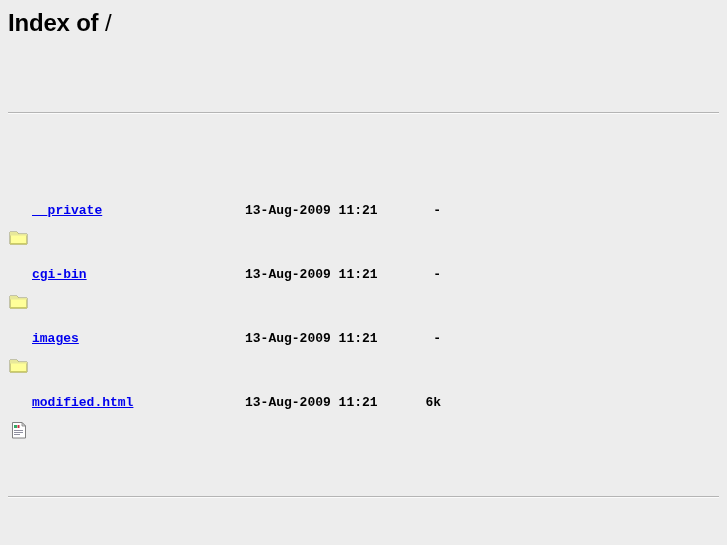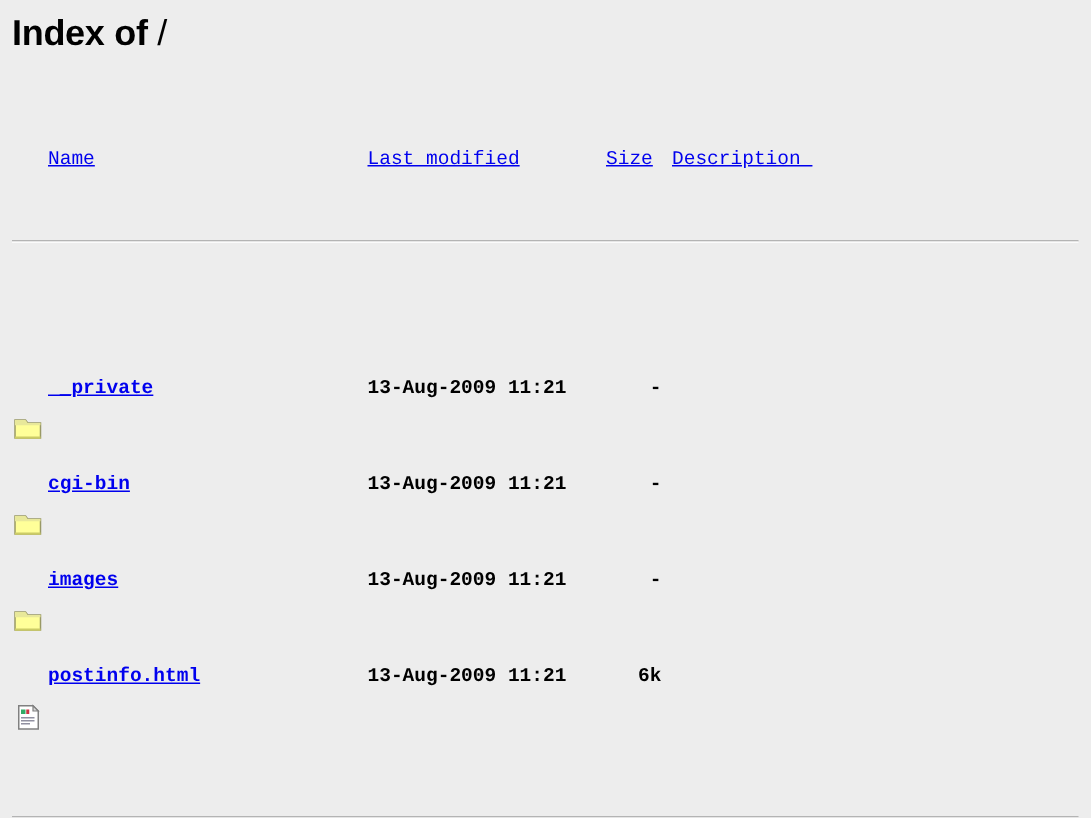--- a/index.html
+++ b/index.html
@@ -117,26 +117,20 @@
 <body>
 
 <div class="page">
 
   <h1 class="page-title"><span>Index of</span>
     <span class="slash">/</span>
   </h1>
 
   <div class="listing">
 
-    <div class="listing-header">
-      <a class="col-link hdr-name" href="#">Name</a>
-      <a class="col-link hdr-mod" href="#">Last modified</a>
-      <a class="col-link hdr-size" href="#">Size</a>
-      <a class="col-link hdr-desc" href="#">Description </a>
-    </div>
 
     <hr class="rule rule-top">
 
     <div class="rows">
 
       <div class="row">
         <span class="icon">
           <svg width="20" height="20" viewBox="0 0 20 20">
             <path d="M1 4 L8 4 L9.5 6 L18 6 L18 16 L1 16 Z" fill="#ffff99" stroke="#999966" stroke-width="1"></path>
             <path d="M1 4 L8 4 L9.5 6 L18 6 L18 7.5 L1 7.5 Z" fill="#e8e89a" stroke="none"></path>
@@ -182,21 +176,21 @@
           <svg width="20" height="20" viewBox="0 0 20 20">
             <path d="M3.5 2.5 L13 2.5 L16.5 6 L16.5 18 L3.5 18 Z" fill="#ffffff" stroke="#808080" stroke-width="1"></path>
             <path d="M13 2.5 L13 6 L16.5 6 Z" fill="#d9d9d9" stroke="#808080" stroke-width="0.8"></path>
             <rect x="5" y="5" width="3" height="3" fill="#33aa66"></rect>
             <rect x="8.5" y="5" width="2" height="3" fill="#cc3344"></rect>
             <rect x="5" y="10" width="9" height="1" fill="#9090a0"></rect>
             <rect x="5" y="12" width="9" height="1" fill="#9090a0"></rect>
             <rect x="5" y="14" width="6" height="1" fill="#9090a0"></rect>
           </svg>
         </span>
-        <a class="name-link name" href="#">postinfo.html</a>
+        <a class="name-link name" href="#">modified.html</a>
         <span class="modified">13-Aug-2009 11:21</span>
         <span class="size">6k</span>
         <span class="description"></span>
       </div>
 
     </div>
 
     <hr class="rule rule-bot">
 
   </div>

